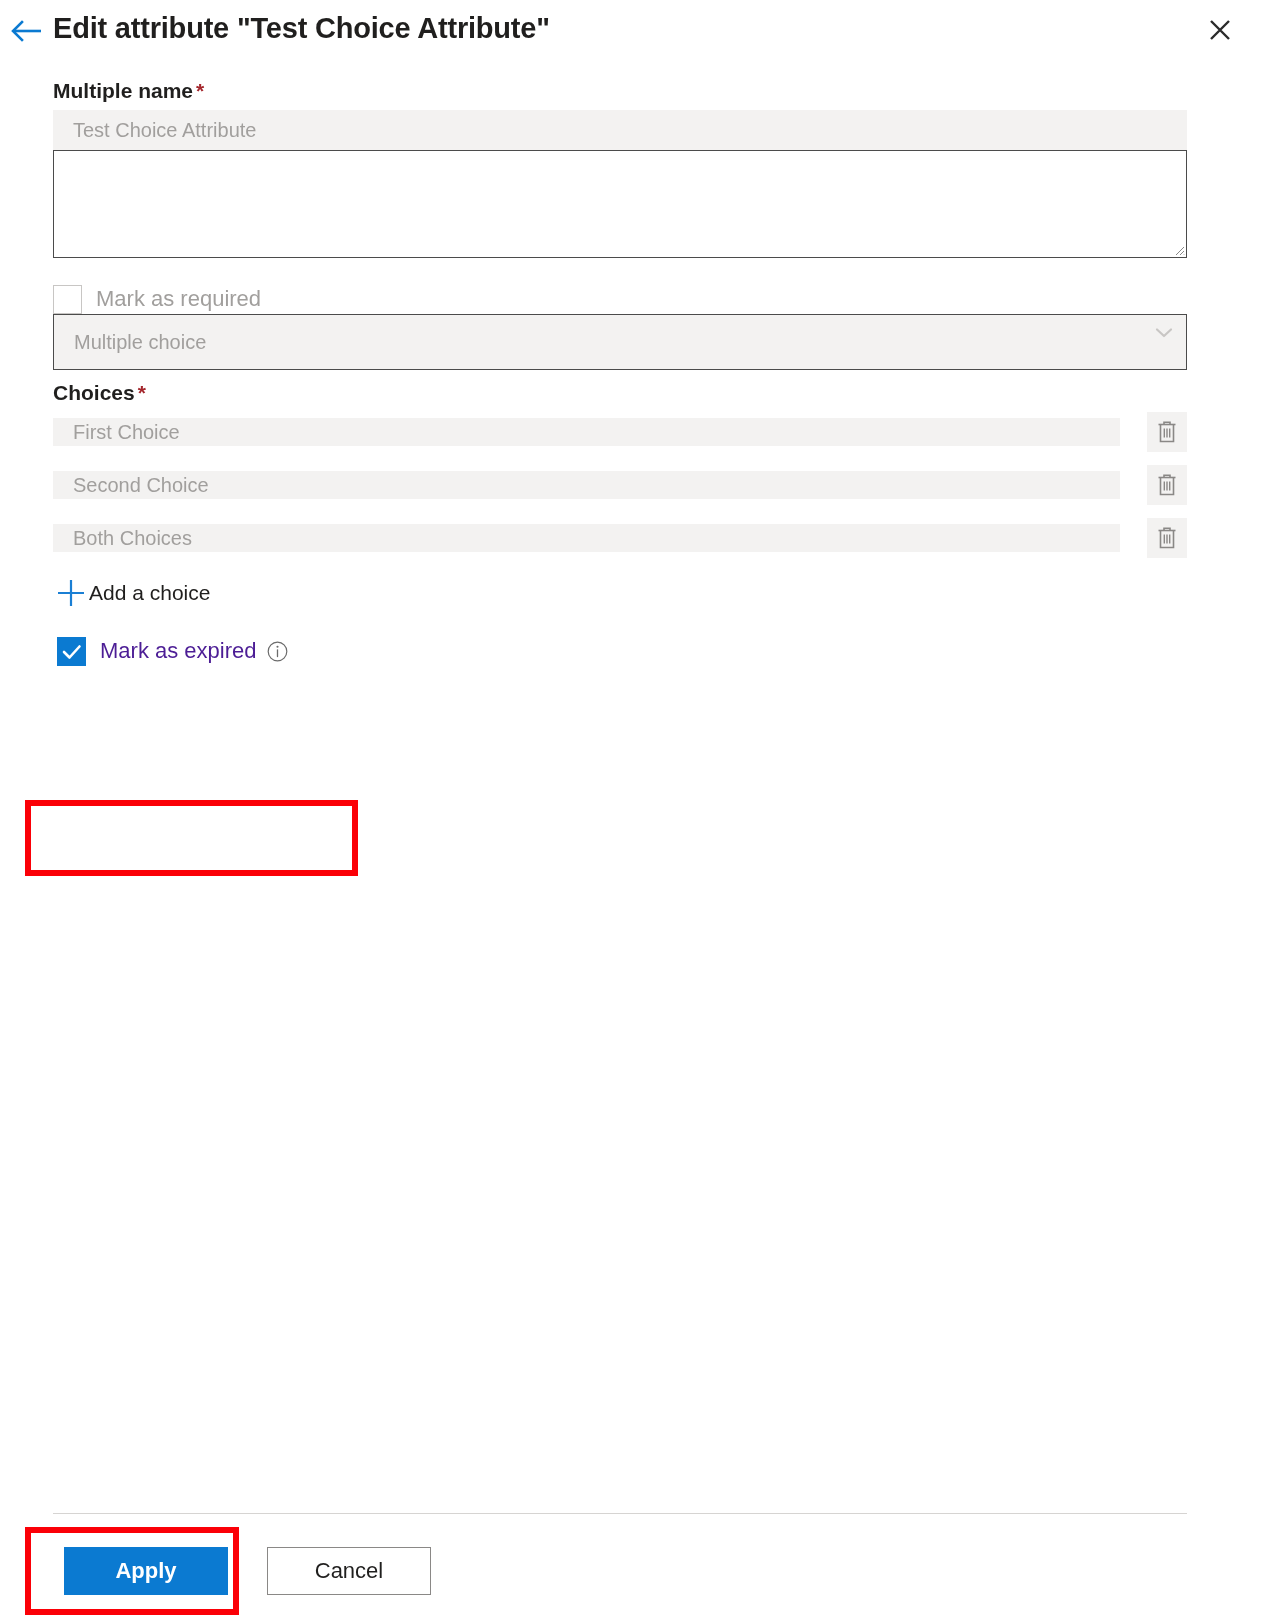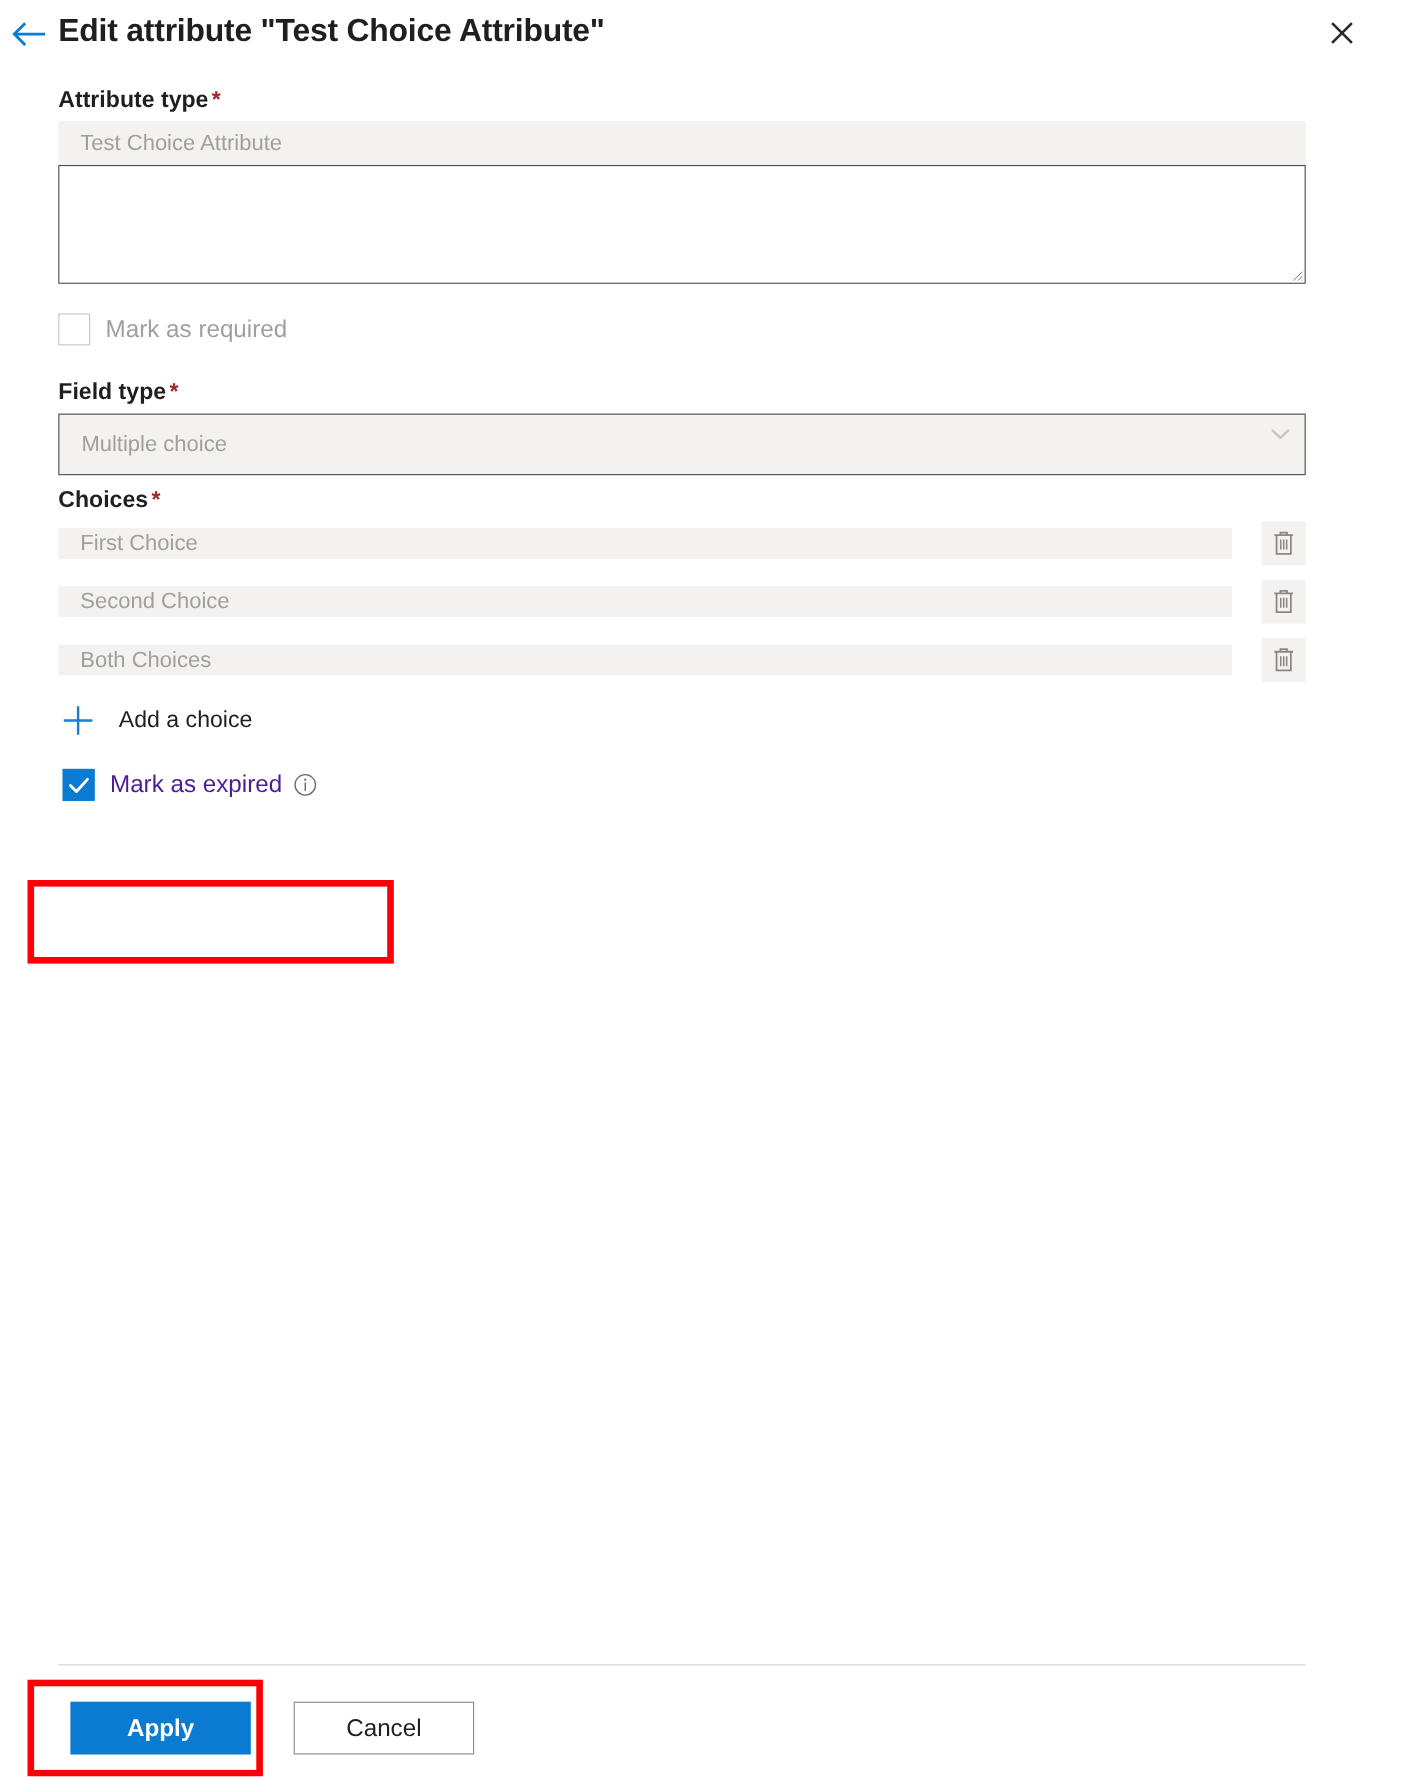--- a/index.html
+++ b/index.html
@@ -193,21 +193,20 @@
     display: flex;
     align-items: center;
     cursor: pointer;
     width: 230px;
     margin-top: 17px;
   }
   .plus-icon { color: #1a7fd4; width: 36px; height: 36px; flex: 0 0 auto; }
   .add-choice-label {
     font-size: 21px;
     color: #201f1e;
-    margin-left: 19px;
   }
 
   
   .highlight-box {
     position: absolute;
     border: 6px solid #fb0007;
     box-sizing: border-box;
     pointer-events: none;
   }
   #hl-expired { left: 25px; top: 800px; width: 333px; height: 76px; }
@@ -265,39 +264,36 @@
   <div class="close-btn">
     <svg width="40" height="40" viewBox="0 0 40 40" aria-hidden="true">
       <path d="M11 11 L29 29 M29 11 L11 29" stroke="#2b2b2b" stroke-width="2.4"></path>
     </svg>
   </div>
 </div>
 
 <div class="form">
 
   <div class="field-label">
-    <span>Attribute type</span><span class="req-star">*</span>
+    <span>Multiple name</span><span class="req-star">*</span>
   </div>
   <input class="input-disabled" type="text" disabled="" placeholder="Test Choice Attribute" style="">
 
   <div class="desc-wrap">
     <textarea class="desc-textarea" placeholder="" style=""></textarea>
     <svg class="resize-grip" viewBox="0 0 10 10" aria-hidden="true">
       <path d="M9 1 L1 9 M9 5 L5 9 M9 8.5 L8.5 9" stroke="#7a7a7a" stroke-width="0.9"></path>
     </svg>
   </div>
 
   <div class="cb-row mt-26">
     <span class="cb-box"></span>
     <span class="cb-label-disabled">Mark as required</span>
   </div>
 
-  <div class="field-label mt-30">
-    <span>Field type</span><span class="req-star">*</span>
-  </div>
   <div class="select-wrap">
     <div class="select-disabled">
       <span>Multiple choice</span>
     </div>
     <svg class="select-chevron" viewBox="0 0 18 14" aria-hidden="true">
       <path d="M2 3.5 L9 10 L16 3.5" stroke="#c8c6c4" stroke-width="2.2" fill="none" stroke-linecap="round" stroke-linejoin="round"></path>
     </svg>
   </div>
 
   <div class="field-label mt-26">

